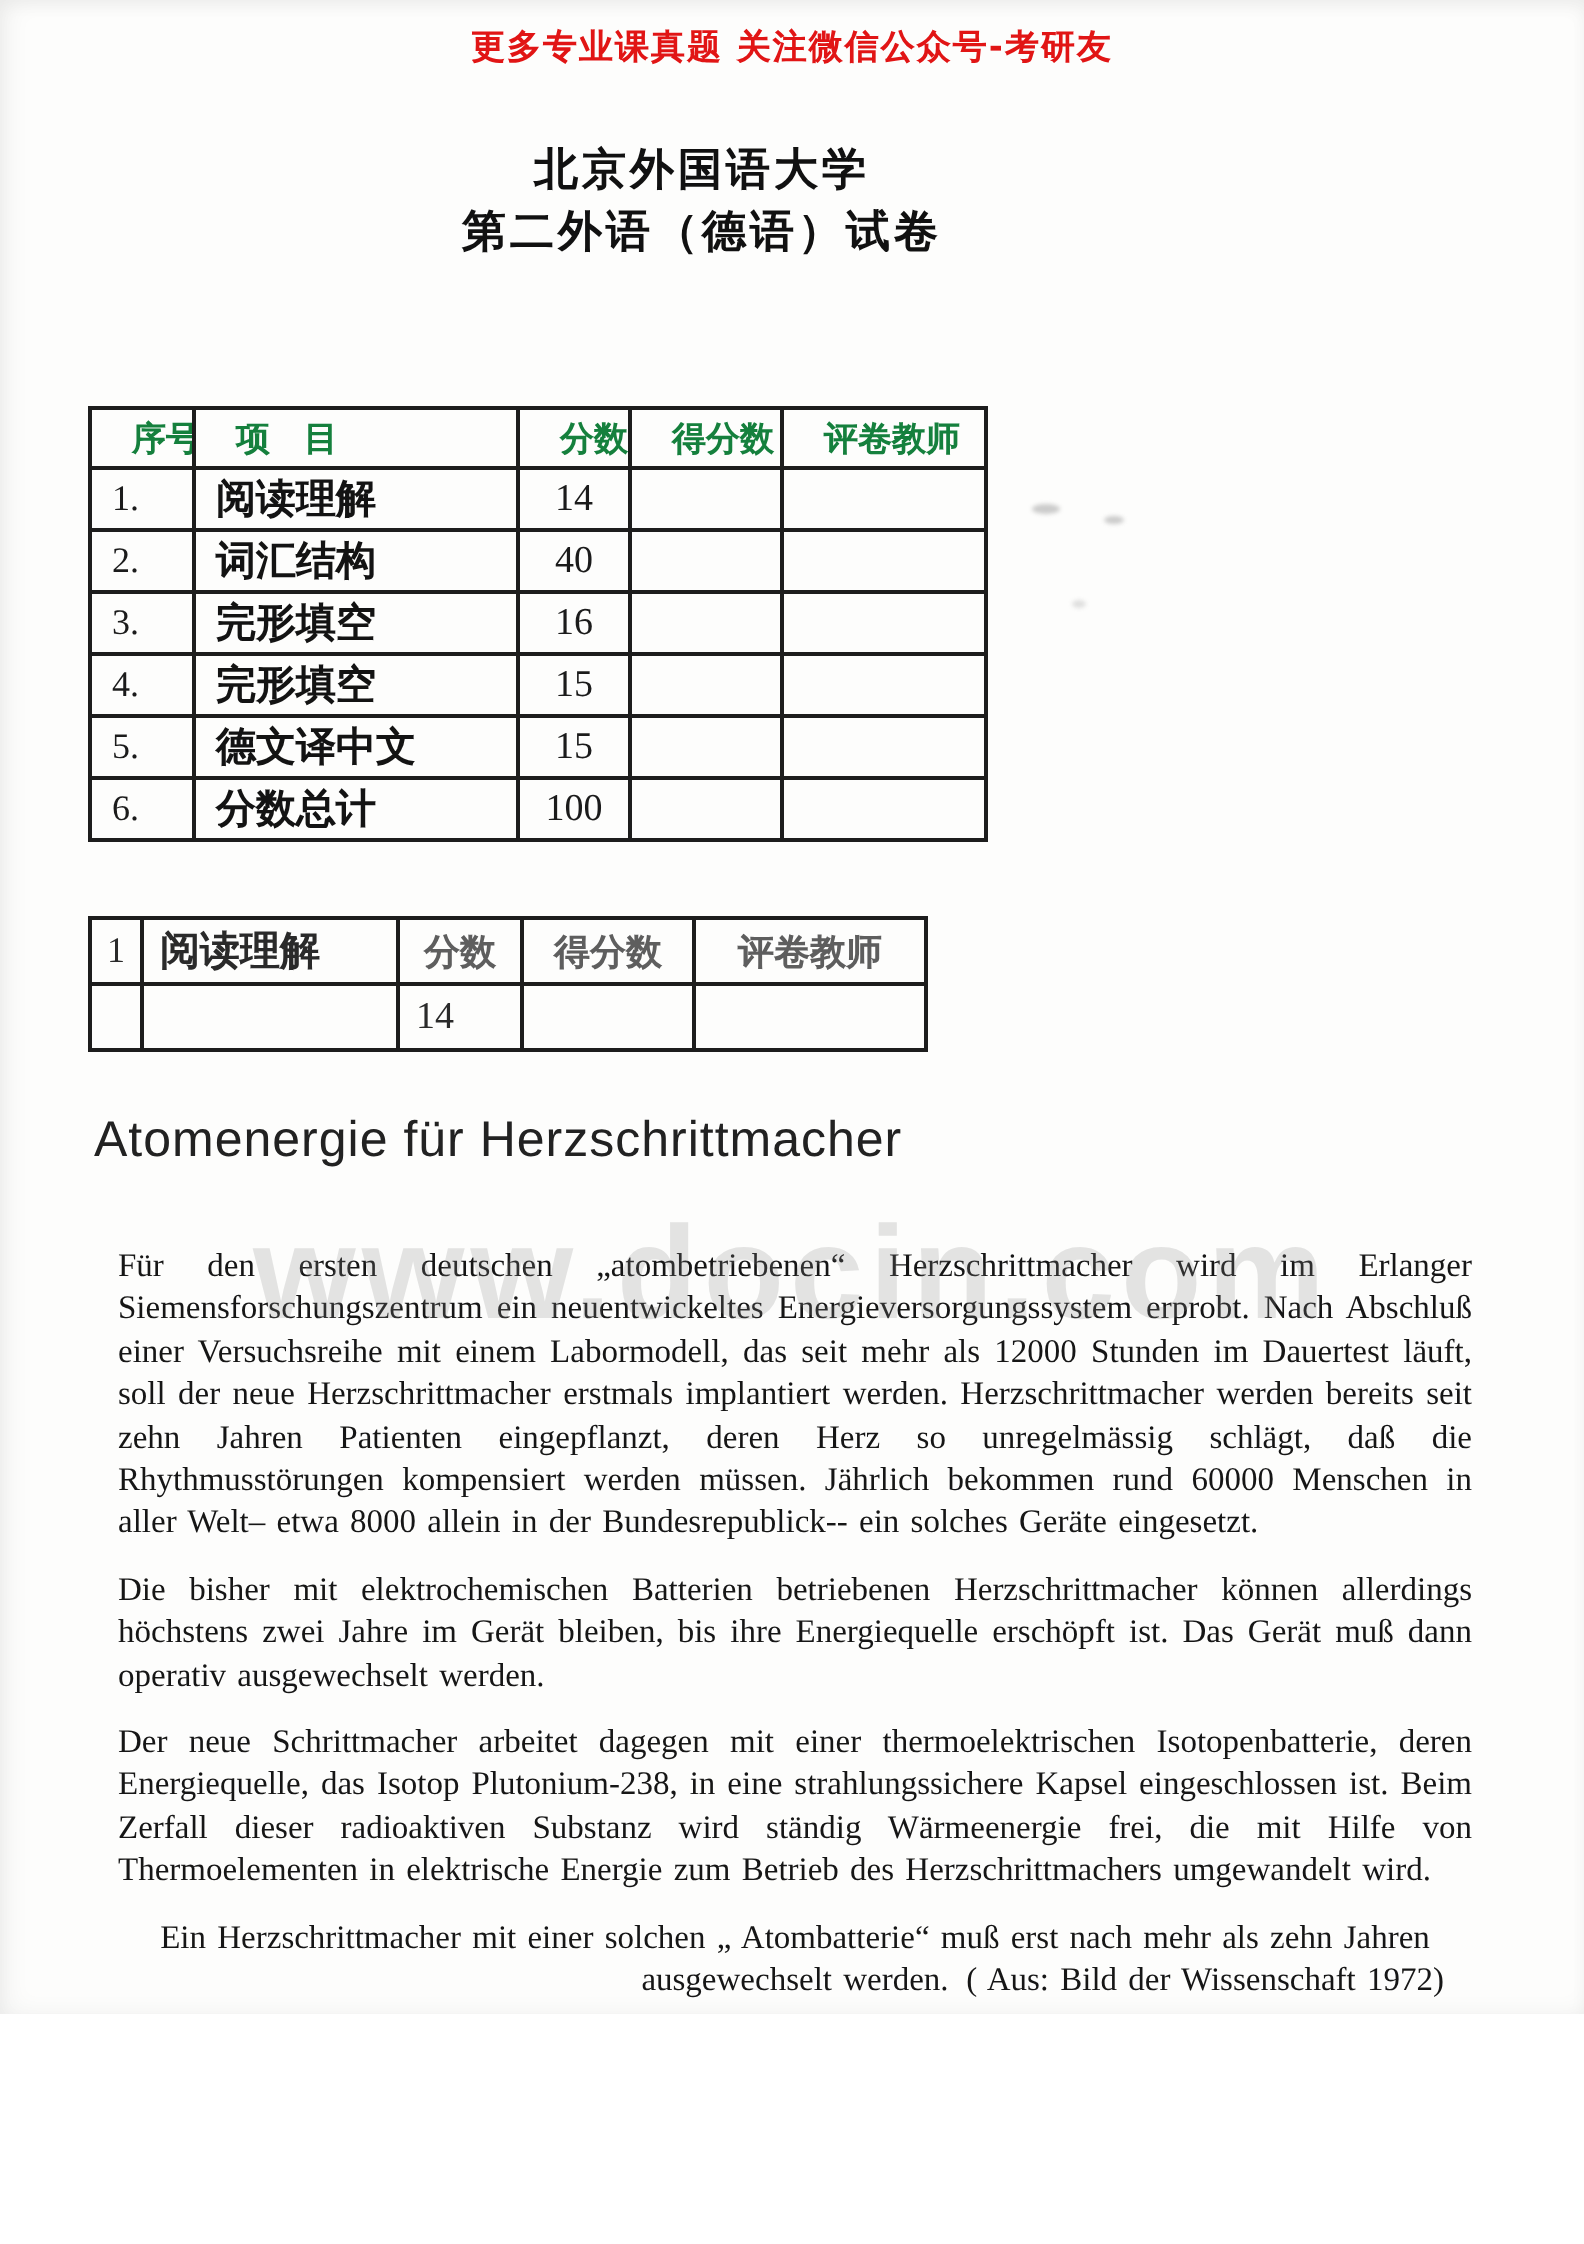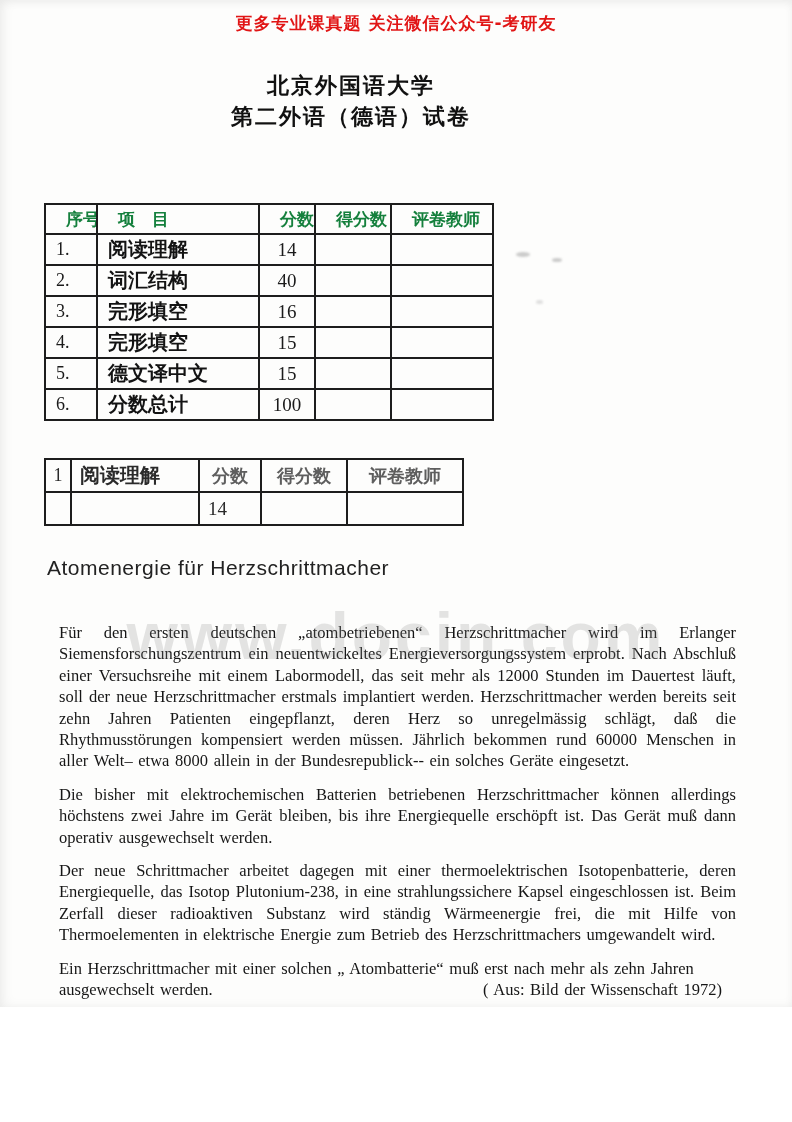--- a/index.html
+++ b/index.html
@@ -36,30 +36,30 @@
 
   .section-table { position:absolute; left:44px; top:458px; width:418px; color:#2a2a2a; }
   .section-table td { height:33px; }
   .section-table .s-no { text-align:center; font-size:18px; }
   .section-table .s-item { padding-left:8px; font-family:"DejaVu Sans", sans-serif; font-weight:600; font-size:20px; }
   .section-table .s-hdr { text-align:center; font-family:"DejaVu Sans", sans-serif; font-weight:600; font-size:18px; color:#5e5e5e; }
   .section-table .s-val { padding-left:8px; font-size:19px; font-family:"Liberation Serif", serif; }
 
   .article-heading {
     position:absolute; left:47px; top:556px;
-    font-family:"Liberation Sans", sans-serif; font-size:21px;
+    font-family:"Liberation Sans", sans-serif; font-size:25px;
     letter-spacing:0.5px; color:#222;
   }
   .article-body {
     position:absolute; left:47px; top:610px; width:701px;
     font-size:16.5px; line-height:21.4px; text-align:justify;
     word-spacing:1.5px; color:#161616;
   }
   .article-body p { margin:12px; }
-  .para-last { position:relative; text-align:left; }
+  .para-last { position:relative; text-align:center; }
   .src { position:absolute; right:14px; bottom:0; white-space:nowrap; }
 
   .watermark {
     position:absolute; top:598px; left:0; width:100%; text-align:center;
     font-family:"Liberation Sans", sans-serif; font-weight:bold;
     font-size:66px; letter-spacing:3px; color:#8a8a8a; opacity:0.22;
     pointer-events:none; z-index:5;
   }
   .artifact { position:absolute; background:#9a9a9a; border-radius:50%; filter:blur(1px); opacity:0.5; }
   .a1 { left:516px; top:252px; width:14px; height:5px; }

